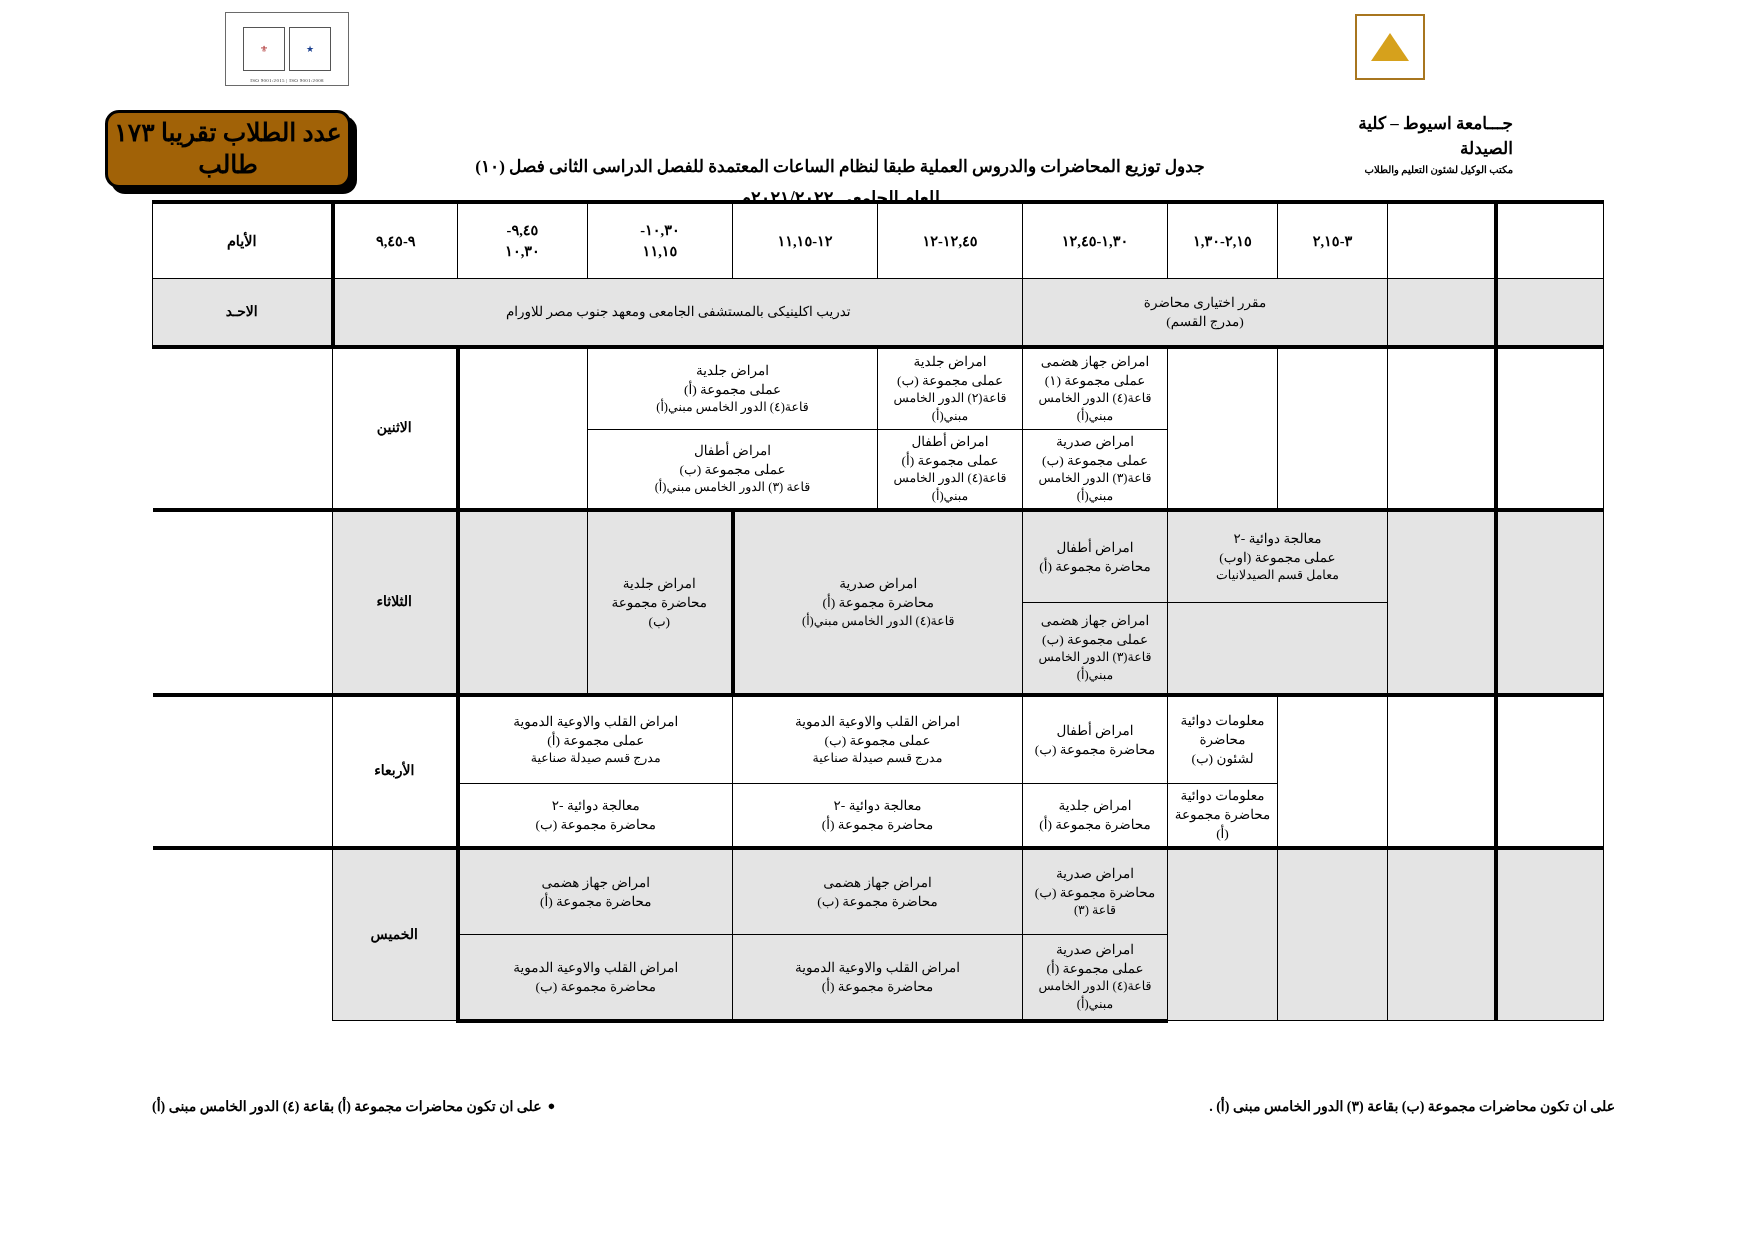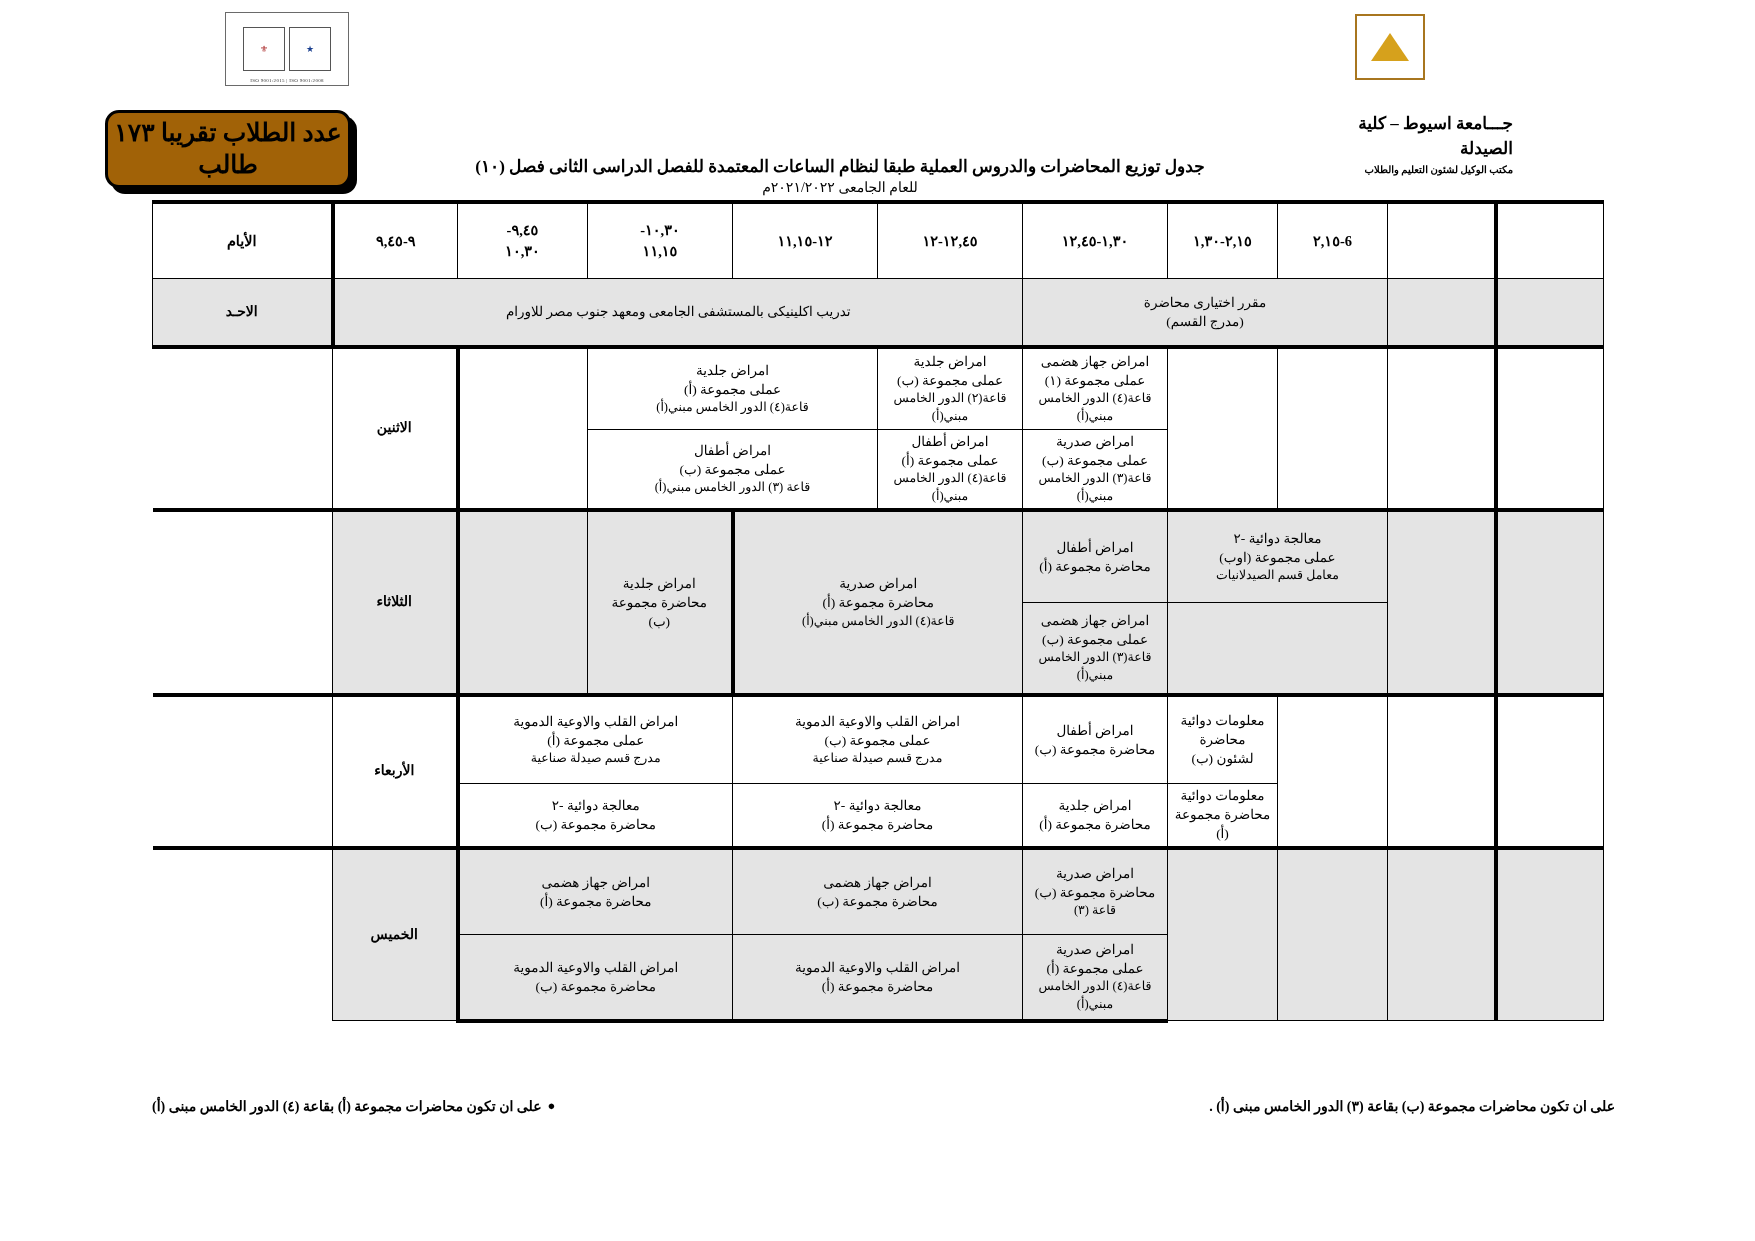--- a/index.html
+++ b/index.html
@@ -79,23 +79,23 @@
     width: 840px;
     text-align: center;
   }
   .title-main {
     font-size: 17px;
     font-weight: bold;
     line-height: 1.35;
     margin-top: 28px;
   }
   .title-sub {
-    font-size: 14px;
-    font-weight: normal;
-    margin-top: 0;
+    font-size: 18px;
+    font-weight: bold;
+    margin-top: 8px;
   }
 
   .uni-block {
     position: absolute;
     right: 242px; top: 112px;
     width: 270px;
     text-align: right;
     line-height: 1.45;
   }
   .uni-line1 { font-size: 17px; font-weight: bold; }
@@ -199,21 +199,21 @@
       <col style="width:145px">
           <col style="width:145px">
           <col style="width:130px">
           <col style="width:125px">
     </colgroup>
 
     <tbody>
           <tr class="hdr outer-top">
       <td class="white thick-top thick-left"></td>
       <td class="white thick-top"></td>
-      <td class="white thick-top">6-٢,١٥</td>
+      <td class="white thick-top">٣-٢,١٥</td>
       <td class="white thick-top">٢,١٥-١,٣٠</td>
       <td class="white thick-top">١,٣٠-١٢,٤٥</td>
       <td class="white thick-top">١٢,٤٥-١٢</td>
       <td class="white thick-top">١٢-١١,١٥</td>
       <td class="white thick-top">
         <span class="cellline">١٠,٣٠-</span>
         <span class="cellline">١١,١٥</span>
       </td>
       <td class="white thick-top">
         <span class="cellline">٩,٤٥-</span>

